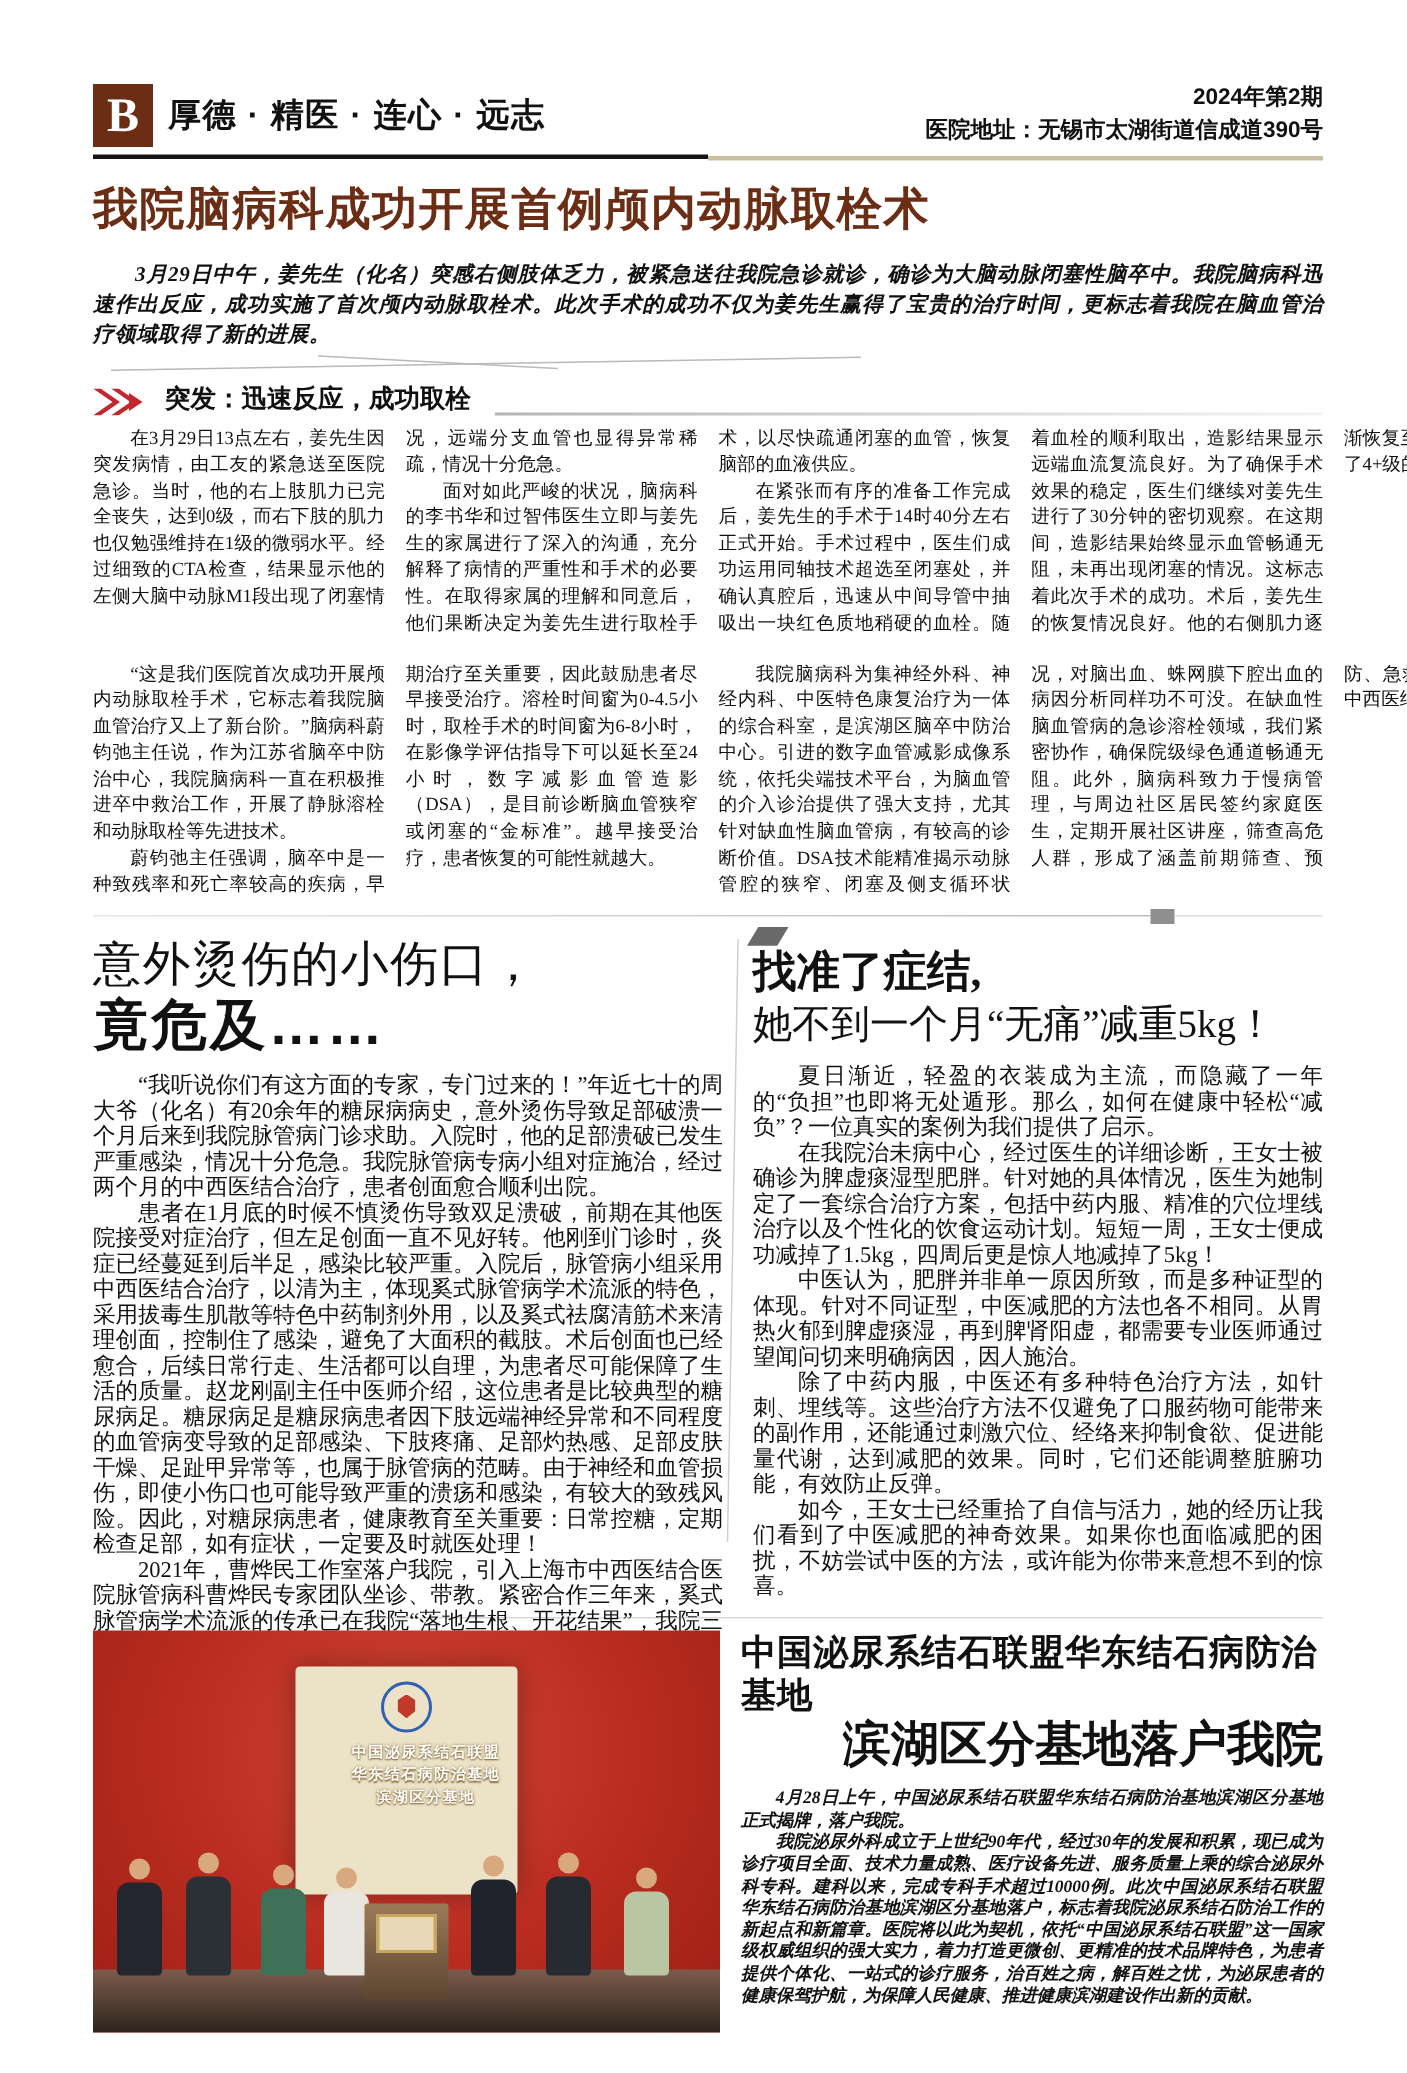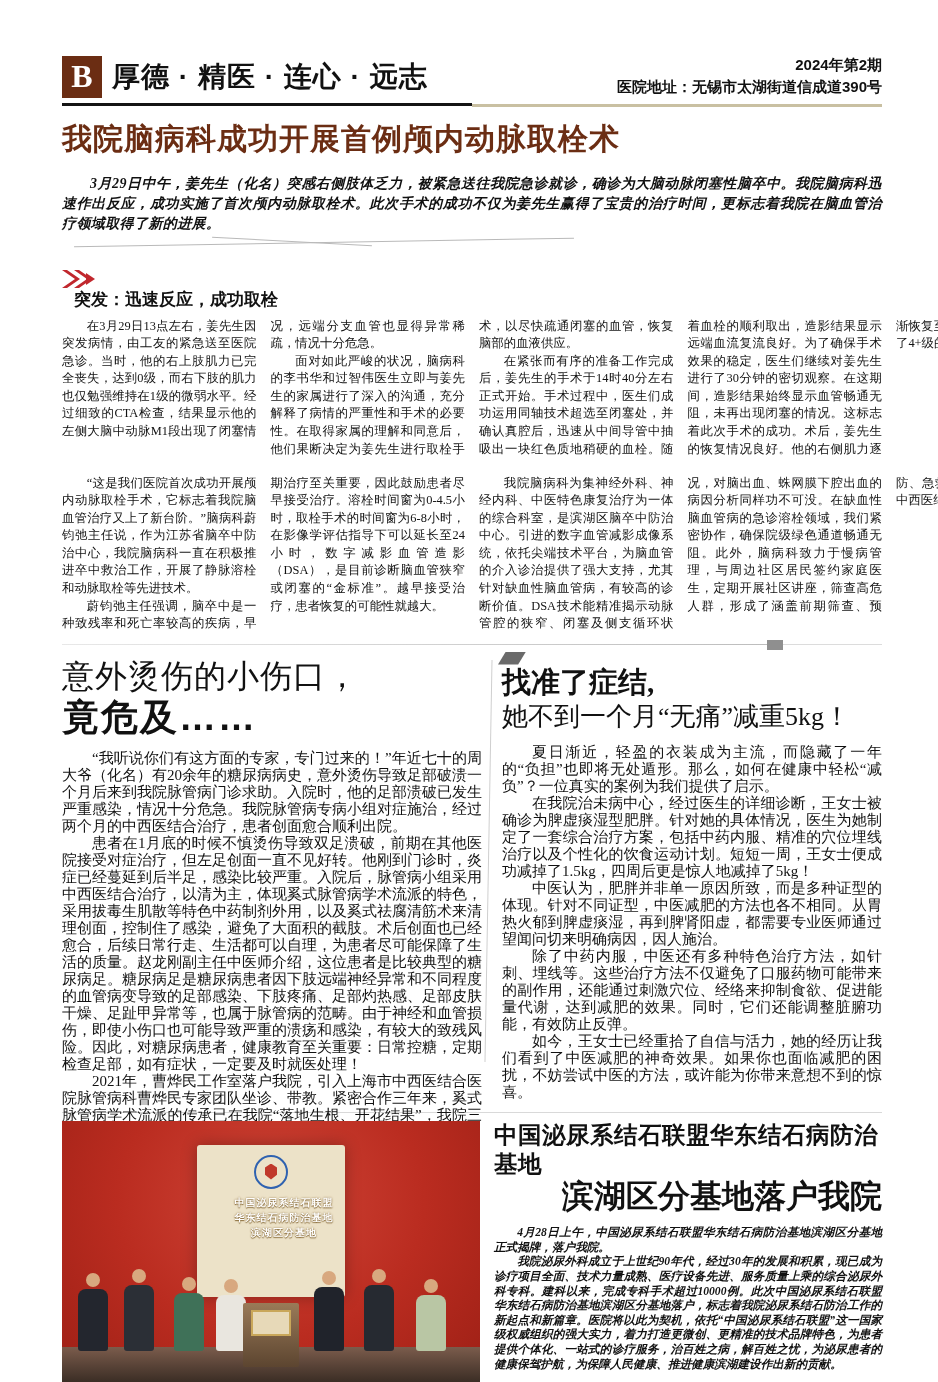--- a/index.html
+++ b/index.html
@@ -5,38 +5,38 @@
   html,body{margin:0;padding:0;background:#888;}
   .page{width:938px;height:1382px;background:#ffffff;position:relative;overflow:hidden;
         font-family:"Liberation Serif",serif;color:#111;}
   .inner{padding:54px 56px 0 62px;}
 
   
   .hdr{display:flex;justify-content:space-between;align-items:flex-end;}
   .brand{display:flex;align-items:center;gap:10px;}
   .b-box{width:40px;height:42px;background:#6b2d13;color:#fff;display:flex;align-items:center;justify-content:center;
          font-family:"Liberation Serif",serif;font-weight:700;font-size:32px;}
-  .slogan{font-family:"Liberation Sans",sans-serif;font-weight:700;font-size:28px;letter-spacing:1px;}
+  .slogan{font-family:"Liberation Sans",sans-serif;font-weight:700;font-size:22px;letter-spacing:1px;}
   .issue{text-align:right;font-family:"Liberation Sans",sans-serif;font-weight:700;font-size:15px;line-height:1.45;}
   .hdr-rule{display:flex;margin-top:5px;}
   .hdr-rule .dark{flex:0 0 50%;height:3px;background:#141414;}
   .hdr-rule .tan{flex:1;height:3px;background:#c9c0a2;margin-top:1px;}
 
   
   .headline{margin:12px 0 0;font-size:30px;font-weight:700;color:#6b2d13;letter-spacing:1px;white-space:nowrap;
             font-family:"Liberation Serif",serif;}
   .intro{margin:14px 0 0;font-size:14px;line-height:20px;font-style:italic;font-weight:600;
          text-align:justify;text-indent:2em;letter-spacing:.4px;}
   .swoosh{position:relative;height:12px;margin-top:2px;}
   .swoosh i{position:absolute;display:block;background:#b9b9b9;height:1px;}
   .swoosh .l1{left:12px;top:6px;width:500px;transform:rotate(-1deg);}
   .swoosh .l2{left:150px;top:5px;width:160px;transform:rotate(3deg);}
 
-  .sec-head{display:flex;align-items:flex-start;margin-top:22px;font-family:"Liberation Sans",sans-serif;
-            font-weight:700;font-size:17px;flex-direction:column;}
+  .sec-head{display:flex;align-items:flex-end;margin-top:6px;font-family:"Liberation Sans",sans-serif;
+            font-weight:700;font-size:17px;}
   .sec-head .txt{margin-left:12px;}
   .sec-line{flex:1;height:2px;background:linear-gradient(to right,#b5b5b5,#f4f4f4);margin-left:16px;}
   .sq-icon{width:16px;height:16px;background:#b01f24;}
 
   .cols{column-count:4;column-gap:14px;text-align:justify;font-size:12.4px;line-height:17.6px;margin-top:7px;}
   .cols p{margin:0;text-indent:2em;}
   .cols.s1{height:150px;}
   .cols.s2{height:160px;}
 
   .mid-divider{display:flex;align-items:center;margin-top:5px;height:10px;}

